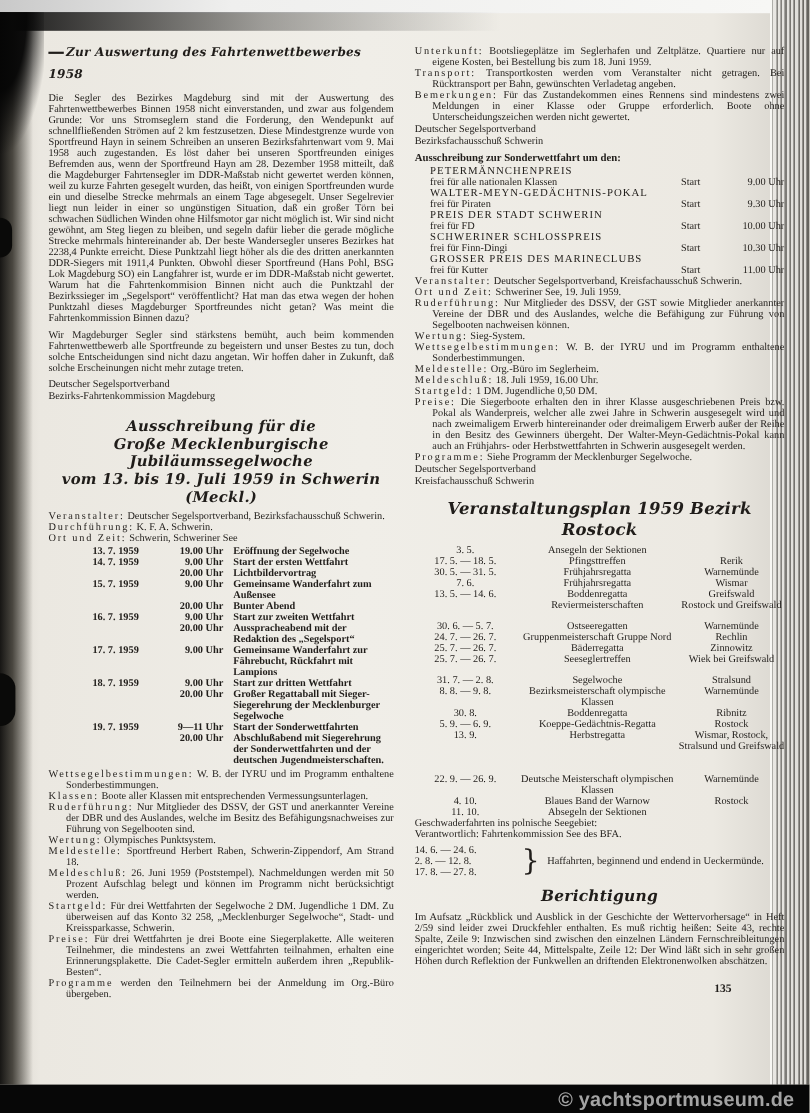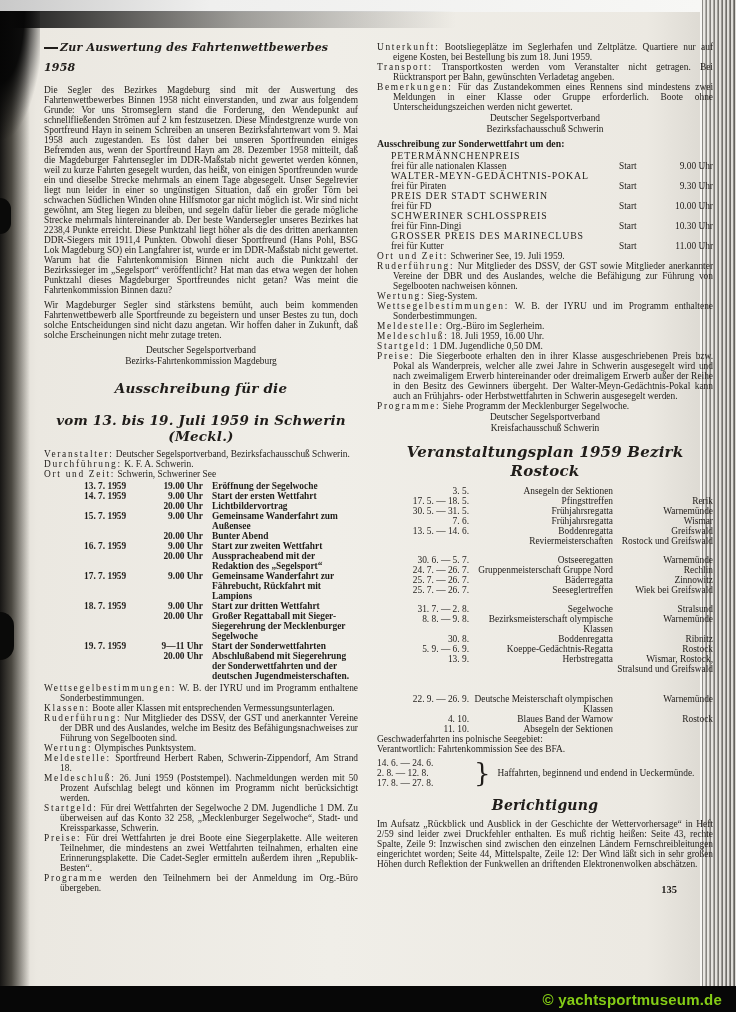--- a/index.html
+++ b/index.html
@@ -21,62 +21,62 @@
     background:radial-gradient(110% 100% at 0% 0%,rgba(5,5,5,.95) 55%,rgba(5,5,5,0) 100%);}
   .hole-a{position:absolute;left:0;top:198px;width:11px;height:36px;background:#0a0a09;border-radius:0 14px 14px 0;}
   .hole-b{position:absolute;left:0;top:612px;width:14px;height:48px;background:#0a0a09;border-radius:0 18px 18px 0;}
   .edge-right{position:absolute;top:0;right:0;bottom:26px;width:34px;
     border-left:2px solid #f8f7f4;
     background:
       repeating-linear-gradient(90deg,rgba(70,68,64,.55) 0 1px,rgba(235,233,229,.85) 1px 3px,rgba(140,138,134,.55) 3px 4px),
       linear-gradient(90deg,#e2e0dc,#87857f);}
   .bottom-bar{position:absolute;left:0;right:0;bottom:0;height:26px;background:#070707;
     display:flex;align-items:center;justify-content:flex-end;padding-right:14px;box-sizing:border-box;}
-  .watermark{color:#84cc16;font-family:"Liberation Sans",sans-serif;font-weight:bold;font-size:15px;letter-spacing:.2px;}
+  .watermark{color:#a3a3a3;font-family:"Liberation Sans",sans-serif;font-weight:bold;font-size:18px;letter-spacing:.2px;}
 
   .col{position:absolute;font-size:9.4px;line-height:10px;text-align:justify;}
   .col-left{left:44px;top:38px;width:314px;}
   .col-right{left:377px;top:42px;width:336px;}
 
   .script-h{font-family:"DejaVu Serif",serif;font-style:italic;font-weight:bold;text-align:center;letter-spacing:.2px;}
   .art-title{font-size:11px;line-height:20px;margin:0 0 7px;text-align:left;font-style:italic;}
   .art-title::before{content:"";display:inline-block;width:14px;height:2px;background:#201d1a;vertical-align:middle;margin-right:2px;}
   .reg-title{font-size:13.5px;line-height:16px;margin:14px 0 5px;}
   .plan-title{font-size:15px;line-height:19px;margin:10px 0 5px;}
   .corr-title{font-size:14px;line-height:17px;margin:9px 0 5px;}
 
   p.par{margin:0 0 5px;}
-  .sig{text-align:center;margin:1px 16px 0;line-height:10px;}
+  .sig{margin:1px 0 0;line-height:10px;}
   .sig-last{margin-bottom:4px;}
 
   .field{margin:0;padding-left:16px;text-indent:-16px;}
   .lbl{letter-spacing:1.7px;}
 
   .sched{margin:2px 0 2px 40px;}
   .srow{display:grid;grid-template-columns:60px 50px 1fr;column-gap:9px;font-weight:bold;}
   .s-time{text-align:right;}
   .s-desc{text-align:left;}
 
   .sonder-h{font-weight:bold;font-size:9.8px;margin:5px 0 2px;text-align:left;}
   .prize{margin-left:14px;}
   .prize-name{letter-spacing:.9px;font-size:9.8px;text-align:left;}
   .prize-line{display:grid;grid-template-columns:1fr 42px 52px;}
   .p-time{text-align:right;}
 
-  .prow{display:grid;grid-template-columns:92px 140px 1fr;column-gap:4px;text-align:right;}
+  .prow{display:grid;grid-template-columns:92px 140px 1fr;column-gap:4px;text-align:center;}
   .gap-sm{margin-top:9px;}
   .gap-lg{margin-top:20px;}
 
   .plain{margin:0;text-align:left;}
   .haff{display:flex;align-items:center;gap:7px;margin:4px 0 0;}
   .haff-dates{width:90px;text-align:left;}
   .haff-brace{font-size:26px;font-weight:400;line-height:26px;font-family:"DejaVu Serif",serif;}
   .haff-text{flex:1;text-align:left;}
 
-  .pageno{text-align:right;padding-right:36px;font-weight:bold;font-size:10.5px;margin-top:16px;}
+  .pageno{text-align:right;padding-right:48px;font-weight:bold;font-size:10.5px;margin-top:16px;}
 </style>
 </head>
 <body>
 
 <div class="paper"></div>
 <div class="top-strip"></div>
 <div class="top-shade"></div>
 <div class="edge-left"></div>
 <div class="left-blob"></div>
 <div class="hole-a"></div>
@@ -86,21 +86,21 @@
 <div class="col col-left">
 
   <h1 class="script-h art-title">Zur Auswertung des Fahrtenwettbewerbes 1958</h1>
   <p class="par">Die Segler des Bezirkes Magdeburg sind mit der Auswertung des Fahrtenwettbewerbes Binnen 1958 nicht einverstanden, und zwar aus folgendem Grunde: Vor uns Stromseglern stand die Forderung, den Wendepunkt auf schnellfließenden Strömen auf 2 km festzusetzen. Diese Mindestgrenze wurde von Sportfreund Hayn in seinem Schreiben an unseren Bezirksfahrtenwart vom 9. Mai 1958 auch zugestanden. Es löst daher bei unseren Sportfreunden einiges Befremden aus, wenn der Sportfreund Hayn am 28. Dezember 1958 mitteilt, daß die Magdeburger Fahrtensegler im DDR-Maßstab nicht gewertet werden können, weil zu kurze Fahrten gesegelt wurden, das heißt, von einigen Sportfreunden wurde ein und dieselbe Strecke mehrmals an einem Tage abgesegelt. Unser Segelrevier liegt nun leider in einer so ungünstigen Situation, daß ein großer Törn bei schwachen Südlichen Winden ohne Hilfsmotor gar nicht möglich ist. Wir sind nicht gewöhnt, am Steg liegen zu bleiben, und segeln dafür lieber die gerade mögliche Strecke mehrmals hintereinander ab. Der beste Wandersegler unseres Bezirkes hat 2238,4 Punkte erreicht. Diese Punktzahl liegt höher als die des dritten anerkannten DDR-Siegers mit 1911,4 Punkten. Obwohl dieser Sportfreund (Hans Pohl, BSG Lok Magdeburg SO) ein Langfahrer ist, wurde er im DDR-Maßstab nicht gewertet. Warum hat die Fahrtenkommision Binnen nicht auch die Punktzahl der Bezirkssieger im „Segelsport“ veröffentlicht? Hat man das etwa wegen der hohen Punktzahl dieses Magdeburger Sportfreundes nicht getan? Was meint die Fahrtenkommission Binnen dazu?</p>
   <p class="par">Wir Magdeburger Segler sind stärkstens bemüht, auch beim kommenden Fahrtenwettbewerb alle Sportfreunde zu begeistern und unser Bestes zu tun, doch solche Entscheidungen sind nicht dazu angetan. Wir hoffen daher in Zukunft, daß solche Erscheinungen nicht mehr zutage treten.</p>
   <div class="sig">Deutscher Segelsportverband</div>
   <div class="sig sig-last">Bezirks-Fahrtenkommission  Magdeburg</div>
 
   <h2 class="script-h reg-title">
     <span>Ausschreibung für die</span><br>
-    <br>
+    <span>Große Mecklenburgische Jubiläumssegelwoche</span><br>
     <span>vom 13. bis 19. Juli 1959 in Schwerin (Meckl.)</span>
   </h2>
 
   <p class="field"><span class="lbl">Veranstalter:</span> <span>Deutscher Segelsportverband, Bezirksfachausschuß Schwerin.</span></p>
   <p class="field"><span class="lbl">Durchführung:</span> <span>K. F. A. Schwerin.</span></p>
   <p class="field"><span class="lbl">Ort und Zeit:</span> <span>Schwerin, Schweriner See</span></p>
 
   <div class="sched">
     <div class="srow">
         <span class="s-date">13. 7. 1959</span>
@@ -219,20 +219,21 @@
   </div>
   <div class="prize">
     <div class="prize-name">GROSSER PREIS DES MARINECLUBS</div>
     <div class="prize-line">
         <span>frei für Kutter</span>
         <span>Start</span>
         <span class="p-time">11.00 Uhr</span>
       </div>
   </div>
 
+  <p class="field"><span class="lbl">Veranstalter:</span> <span>Deutscher Segelsportverband, Kreisfachausschuß Schwerin.</span></p>
   <p class="field"><span class="lbl">Ort und Zeit:</span> <span>Schweriner See, 19. Juli 1959.</span></p>
   <p class="field"><span class="lbl">Ruderführung:</span> <span>Nur Mitglieder des DSSV, der GST sowie Mitglieder anerkannter Vereine der DBR und des Auslandes, welche die Befähigung zur Führung von Segelbooten nachweisen können.</span></p>
   <p class="field"><span class="lbl">Wertung:</span> <span>Sieg-System.</span></p>
   <p class="field"><span class="lbl">Wettsegelbestimmungen:</span> <span>W. B. der IYRU und im Programm enthaltene Sonderbestimmungen.</span></p>
   <p class="field"><span class="lbl">Meldestelle:</span> <span>Org.-Büro im Seglerheim.</span></p>
   <p class="field"><span class="lbl">Meldeschluß:</span> <span>18. Juli 1959, 16.00 Uhr.</span></p>
   <p class="field"><span class="lbl">Startgeld:</span> <span>1 DM. Jugendliche 0,50 DM.</span></p>
   <p class="field"><span class="lbl">Preise:</span> <span>Die Siegerboote erhalten den in ihrer Klasse ausgeschriebenen Preis bzw. Pokal als Wanderpreis, welcher alle zwei Jahre in Schwerin ausgesegelt wird und nach zweimaligem Erwerb hintereinander oder dreimaligem Erwerb außer der Reihe in den Besitz des Gewinners übergeht. Der Walter-Meyn-Gedächtnis-Pokal kann auch an Frühjahrs- oder Herbstwettfahrten in Schwerin ausgesegelt werden.</span></p>
   <p class="field"><span class="lbl">Programme:</span> <span>Siehe Programm der Mecklenburger Segelwoche.</span></p>
   <div class="sig">Deutscher Segelsportverband</div>

